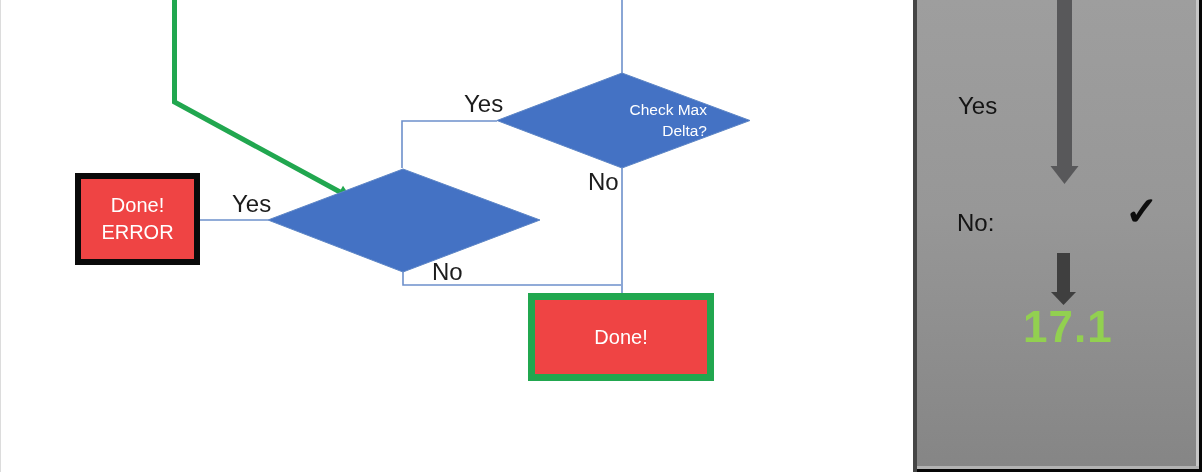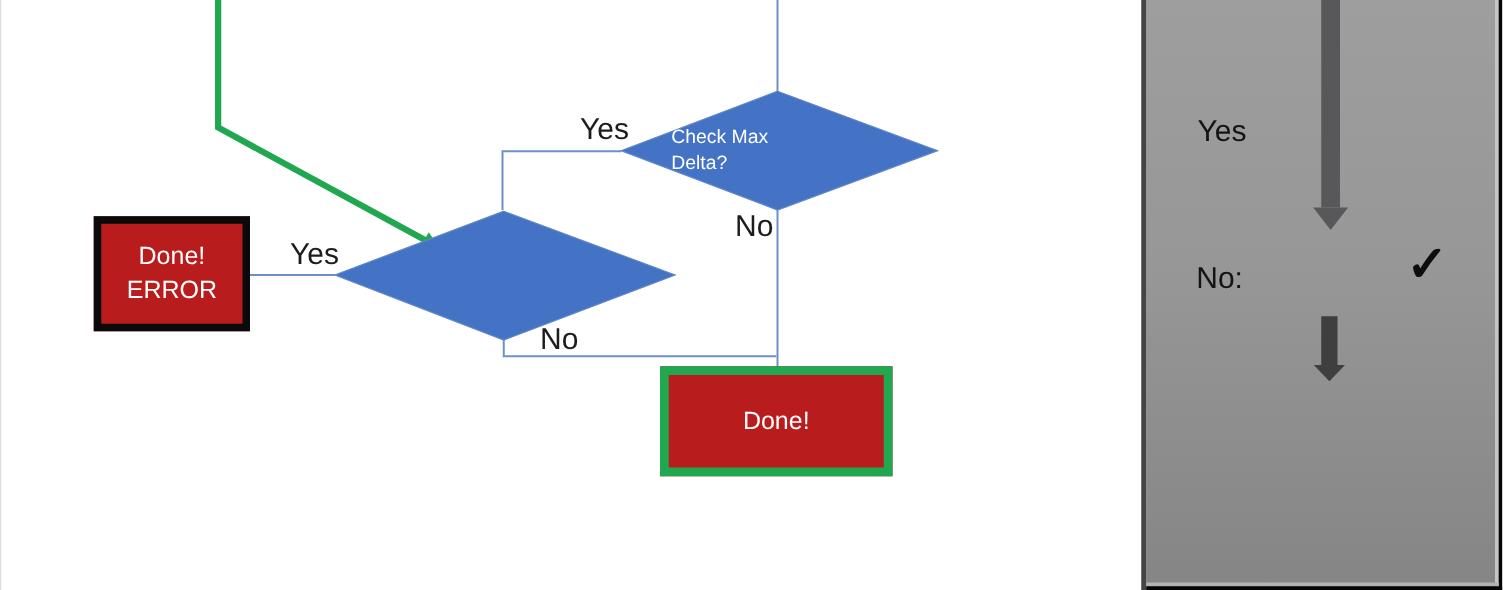--- a/index.html
+++ b/index.html
@@ -10,27 +10,27 @@
   }
   .left-edge{position:absolute;left:0;top:0;width:1px;height:472px;background:#dcdcdc;}
   svg.fc{position:absolute;left:0;top:0;}
   .connector{stroke:#6d90cb;stroke-width:1.6;fill:none;}
   .diamond{fill:#4472c4;stroke:#5e86c6;stroke-width:1;}
   .green-line{stroke:#21a74f;stroke-width:5;fill:none;}
   .green-head{fill:#21a74f;stroke:none;}
 
   .lbl{position:absolute;font-size:24px;color:#1c1c1c;white-space:nowrap;}
   .dtext{
-    position:absolute;width:170px;text-align:left;color:#ffffff;
+    position:absolute;width:170px;text-align:right;color:#ffffff;
     font-size:15.5px;line-height:21px;white-space:nowrap;
   }
   .dtext span{display:block;}
 
   .term{
-    position:absolute;box-sizing:border-box;background:#b91c1c;color:#ffffff;
+    position:absolute;box-sizing:border-box;background:#ef4444;color:#ffffff;
     display:flex;flex-direction:column;align-items:center;justify-content:center;
     text-align:center;
   }
   #box-error{left:75px;top:173px;width:125px;height:92px;border:6px solid #0a0a0a;
     font-size:20px;line-height:27px;}
   #box-done{left:528px;top:293px;width:186px;height:88px;border:7px solid #21a74f;
     font-size:20px;}
 
   #panel{
     position:absolute;left:913px;top:0;width:289px;height:472px;box-sizing:border-box;
@@ -98,20 +98,21 @@
     <svg width="285" height="472" viewBox="0 0 285 472">
       <rect class="arrow-dark" x="140" y="0" width="15" height="166"></rect>
       <polygon class="arrow-dark" points="133.5,166 161.5,166 147.5,184"></polygon>
       <rect class="arrow-darker" x="140" y="253" width="13" height="39"></rect>
       <polygon class="arrow-darker" points="134,292 159,292 146.5,305"></polygon>
     </svg>
 
     <div class="plbl" id="p-yes">Yes</div>
     <div class="plbl" id="p-no">No:</div>
     <div class="plbl" id="p-check">✓</div>
+    <div class="plbl" id="p-result">17.1</div>
 
     <div class="strip strip-light-right"></div>
     <div class="strip strip-black-right"></div>
     <div class="strip strip-light-bottom"></div>
     <div class="strip strip-black-bottom"></div>
   </div>
 
 </div>
 
 </body></html>

